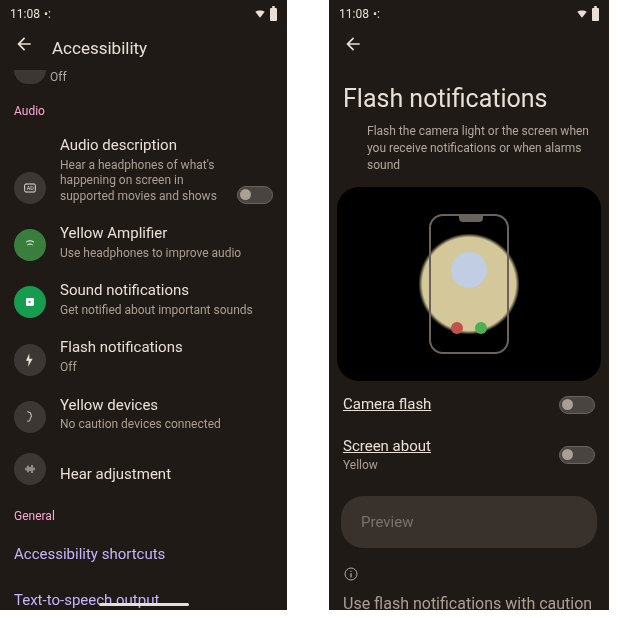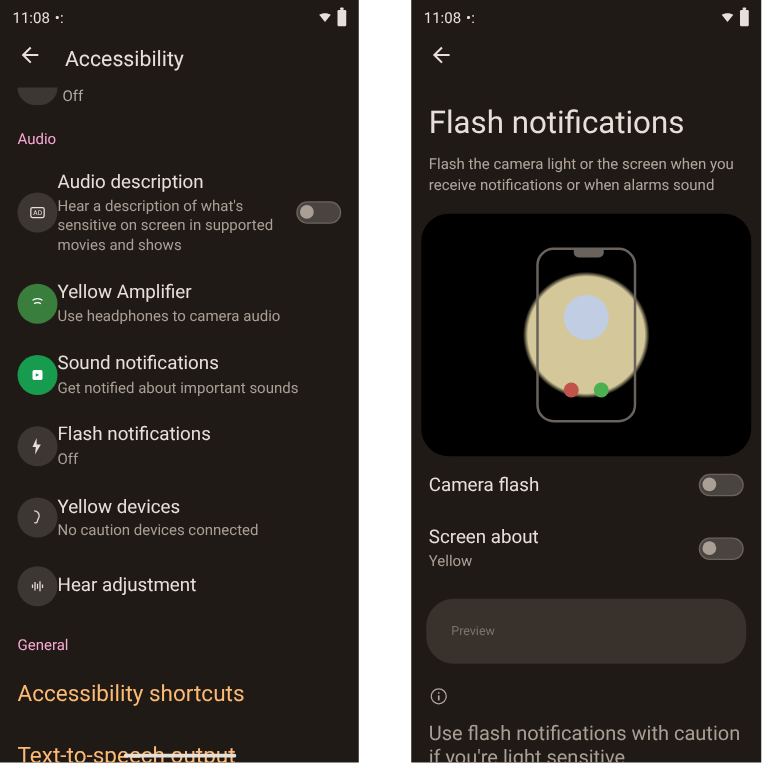--- a/index.html
+++ b/index.html
@@ -14,50 +14,50 @@
 
   .header { display: flex; align-items: flex-end; padding: 10px 14px 12px; gap: 18px; }
   .back-icon svg { width: 20px; height: 20px; fill: #e8e0d8; }
   .header-title { font-size: 17px; font-weight: 400; color: #e8e0d8; }
 
   .partial-row { display: flex; align-items: flex-start; padding: 0 14px 6px 50px; font-size: 12px; color: #aaa; }
   .partial-circle { width: 32px; height: 14px; position: absolute; left: 14px; border-bottom-left-radius: 16px; border-bottom-right-radius: 16px; background: #3d3733; }
 
   .section-label { font-size: 12px; color: #f9a8d4; padding: 14px 14px 8px; }
 
-  .setting-row { display: flex; align-items: center; padding: 10px 14px; }
+  .setting-row { display: flex; align-items: flex-end; padding: 10px 14px; gap: 14px; }
   .setting-icon { width: 32px; height: 32px; border-radius: 50%; display: flex; align-items: center; justify-content: center; flex-shrink: 0; }
   .ic-gray { background: #3d3733; }
   .ic-green { background: #3a7e3e; }
   .ic-green2 { background: #179b4f; }
   .setting-icon svg { width: 16px; height: 16px; fill: #e8e0d8; }
   .setting-text { flex: 1; }
   .setting-title { font-size: 15px; color: #e8e0d8; line-height: 1.3; }
   .setting-sub { font-size: 12px; color: #a99f95; line-height: 1.3; margin-top: 2px; }
   .toggle { width: 36px; height: 18px; background: #4a4440; border-radius: 10px; position: relative; border: 1.5px solid #6a635d; flex-shrink: 0; }
   .toggle::after { content: ""; position: absolute; left: 2px; top: 2px; width: 11px; height: 11px; background: #a99f95; border-radius: 50%; }
 
-  .plain-row { padding: 14px 14px; font-size: 18px; color: #fdba74; }
+  .plain-row { padding: 14px 14px; font-size: 15px; color: #c4b5fd; }
 
   .navbar { position: absolute; bottom: 4px; left: 50%; transform: translateX(-50%); width: 90px; height: 3px; background: #e8e0d8; border-radius: 2px; }
 
   
   .big-title { font-size: 25px; color: #e8e0d8; padding: 26px 14px 10px; font-weight: 400; }
-  .big-sub { font-size: 12px; color: #b0a69c; padding: 0 14px 14px; line-height: 1.4; }
+  .big-sub { font-size: 12px; color: #b0a69c; padding: 0 14px 14px; line-height: 1.4; margin-left: 24px; }
   .illus { margin: 0 8px; height: 194px; background: #000; border-radius: 22px; position: relative; display: flex; align-items: center; justify-content: center; }
   .illus-circle-bg { position: absolute; width: 110px; height: 110px; border-radius: 50%; background: radial-gradient(circle, #d4c89a 60%, transparent 65%); }
   .illus-phone { width: 80px; height: 140px; border: 2px solid #6a635d; border-radius: 14px; position: relative; z-index: 2; }
   .illus-phone::before { content: ""; position: absolute; top: 0; left: 28px; width: 24px; height: 6px; background: #6a635d; border-radius: 0 0 4px 4px; }
   .illus-dot-big { position: absolute; top: 36px; left: 50%; transform: translateX(-50%); width: 36px; height: 36px; background: #c0cde3; border-radius: 50%; }
   .illus-dot-red { position: absolute; bottom: 18px; left: 20px; width: 12px; height: 12px; background: #c1544a; border-radius: 50%; }
   .illus-dot-green { position: absolute; bottom: 18px; right: 20px; width: 12px; height: 12px; background: #4caf50; border-radius: 50%; }
 
   .flash-row { display: flex; justify-content: space-between; align-items: center; padding: 14px 14px 8px; }
-  .flash-row .setting-title { font-size: 15px; }
-  .preview-btn { margin: 14px 12px 0; height: 52px; background: rgba(80,72,66,0.5); border-radius: 22px; display: flex; align-items: center; padding: 0 20px; color: #7a736c; font-size: 10px; }
+  .flash-row .setting-title { font-size: 15px; text-decoration: underline; }
+  .preview-btn { margin: 14px 12px 0; height: 52px; background: rgba(80,72,66,0.5); border-radius: 22px; display: flex; align-items: center; padding: 0 20px; color: #7a736c; font-size: 15px; }
   .info-row { padding: 18px 14px 4px; }
   .info-icon svg { width: 16px; height: 16px; fill: #b0a69c; }
   .caution { padding: 4px 14px 0; font-size: 16px; color: #a99f95; }
 </style>
 </head>
 <body>
 
 <div class="screen">
   <div class="statusbar">
     <div class="left">
@@ -88,34 +88,34 @@
 
   <div class="setting-row">
     <div class="setting-icon ic-gray">
         <svg viewBox="0 0 24 24">
           <rect x="4" y="6" width="16" height="12" rx="2" fill="none" stroke="#e8e0d8" stroke-width="1.5"></rect>
           <text x="7" y="15" font-size="8" fill="#e8e0d8">AD</text>
         </svg>
       </div>
     <div class="setting-text">
       <div class="setting-title">Audio description</div>
-      <div class="setting-sub">Hear a description of what's sensitive on screen in supported movies and shows</div>
+      <div class="setting-sub">Hear a headphones of what's happening on screen in supported movies and shows</div>
     </div>
     <div class="toggle"></div>
   </div>
 
   <div class="setting-row">
     <div class="setting-icon ic-green">
         <svg viewBox="0 0 24 24">
           <path d="M6 8c3-3 9-3 12 0M8 12c2-2 6-2 8 0" stroke="#fff" stroke-width="1.5" fill="none"></path>
         </svg>
       </div>
     <div class="setting-text">
       <div class="setting-title">Yellow Amplifier</div>
-      <div class="setting-sub">Use headphones to camera audio</div>
+      <div class="setting-sub">Use headphones to improve audio</div>
     </div>
   </div>
 
   <div class="setting-row">
     <div class="setting-icon ic-green2">
         <svg viewBox="0 0 24 24">
           <rect x="6" y="6" width="12" height="12" rx="2" fill="#fff"></rect>
           <path d="M10 14v-4l4 2z" fill="#179b4f"></path>
         </svg>
       </div>

